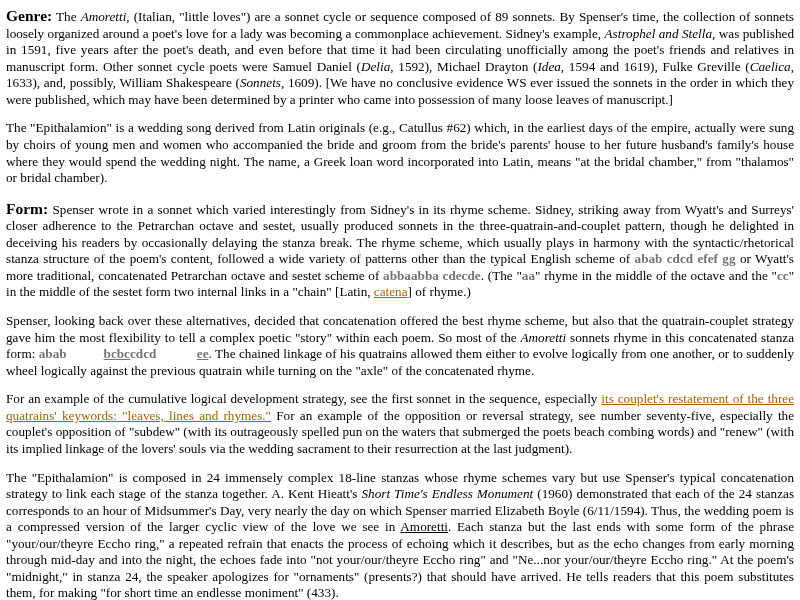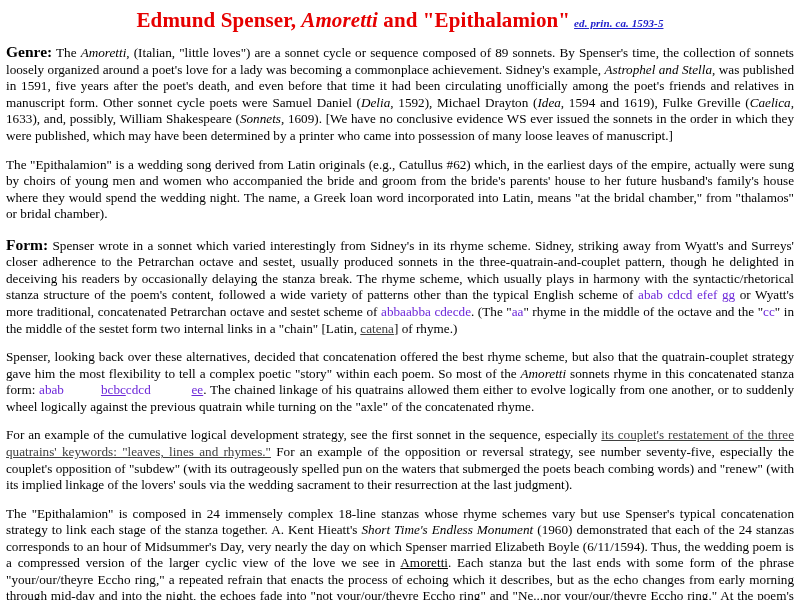--- a/index.html
+++ b/index.html
@@ -47,37 +47,37 @@
     line-height: 1.255;
     text-align: justify;
     text-justify: inter-word;
   }
   .lead {
     font-weight: bold;
     font-size: 15.5px;
   }
   i, .i { font-style: italic; }
   .rhyme {
-    color: #6d28d9;
+    color: #737373;
+    font-weight: bold;
   }
   .u1 { text-decoration: underline; margin-left: 37px; }
   a.inline-link, .inline-link {
-    color: #404040;
+    color: #a16207;
     text-decoration: underline;
     cursor: pointer;
   }
   .ul-plain { text-decoration: underline; }
   .nobr { white-space: nowrap; }
 </style>
 </head>
 <body>
 
 <div class="page">
 
-  <h1 class="title"><span><span><span id="t-pre">Edmund Spenser, </span></span></span><span class="ital" id="t-ital">Amoretti</span><span id="t-mid"> and "Epithalamion"</span><span class="edprin" id="t-edprin">ed. prin. ca. 1593-5</span></h1>
 
   <p class="para"><span class="lead">Genre:</span><span id="g0"> The </span><i id="g1">Amoretti</i><span id="g2">, (Italian, "little loves") are a sonnet cycle or sequence composed of 89 sonnets. By Spenser's time, the collection of sonnets loosely organized around a poet's love for a lady was becoming a commonplace achievement. Sidney's example, </span><i id="g3">Astrophel and Stella</i><span id="g4">, was published in 1591, five years after the poet's death, and even before that time it had been circulating unofficially among the poet's friends and relatives in manuscript form. Other sonnet cycle poets were Samuel Daniel (</span><i id="g5">Delia</i><span id="g6">, 1592), Michael Drayton (</span><i id="g7">Idea</i><span id="g8">, 1594 and 1619), Fulke Greville (</span><i id="g9">Caelica</i><span id="g10">, 1633), and, possibly, William Shakespeare (</span><i id="g11">Sonnets</i><span id="g12">, 1609).  [We have no conclusive evidence WS ever issued the sonnets in the order in which they were published, which may have been determined by a printer who came into possession of many loose leaves of manuscript.]</span></p>
 
   <p class="para">The "Epithalamion" is a wedding song derived from Latin originals (e.g., Catullus #62) which, in the earliest days of the empire, actually were sung by choirs of young men and women who accompanied the bride and groom from the bride's parents' house to her future husband's family's house where they would spend the wedding night. The name, a Greek loan word incorporated into Latin, means "at the bridal chamber," from "thalamos" or bridal chamber).</p>
 
   <p class="para"><span class="lead">Form:</span><span> Spenser wrote in a sonnet which varied interestingly from Sidney's in its rhyme scheme. Sidney, striking away from Wyatt's and Surreys' closer adherence to the Petrarchan octave and sestet, usually produced sonnets in the three-quatrain-and-couplet pattern, though he delighted in deceiving his readers by occasionally delaying the stanza break. The rhyme scheme, which usually plays in harmony with the syntactic/rhetorical stanza structure of the poem's content, followed a wide variety of patterns other than the typical English scheme of </span><span class="rhyme">abab cdcd efef gg</span><span> or Wyatt's more traditional, concatenated Petrarchan octave and sestet scheme of </span><span class="rhyme">abbaabba cdecde</span><span>. (The "</span><span class="rhyme">aa</span><span>" rhyme in the middle of the octave and the "</span><span class="rhyme">cc</span><span>" in the middle of the sestet form two internal links in a "chain" [Latin, </span><span class="inline-link ital">catena</span><span>] of rhyme.)</span></p>
 
   <p class="para"><span>Spenser, looking back over these alternatives, decided that concatenation offered the best rhyme scheme, but also that the quatrain-couplet strategy gave him the most flexibility to tell a complex poetic "story" within each poem. So most of the </span><i>Amoretti</i><span> sonnets rhyme in this concatenated stanza form: </span><span class="nobr"><span class="rhyme" id="sp0">abab</span><span class="rhyme u1" id="sp1">bcbc</span><span class="rhyme" id="sp2">cdcd</span><span class="rhyme" id="sp3"> </span><span class="rhyme u1" id="sp4">ee</span></span><span>. The chained linkage of his quatrains allowed them either to evolve logically from one another, or to suddenly wheel logically against the previous quatrain while turning on the "axle" of the concatenated rhyme.</span></p>
 
   <p class="para"><span>For an example of the cumulative logical development strategy, see the first sonnet in the sequence, especially </span><span class="inline-link">its couplet's restatement of the three quatrains' keywords: "leaves, lines and rhymes."</span><span> For an example of the opposition or reversal strategy, see number seventy-five, especially the couplet's opposition of "subdew" (with its outrageously spelled pun on the waters that submerged the poets beach combing words) and "renew" (with its implied linkage of the lovers' souls via the wedding sacrament to their resurrection at the last judgment).</span></p>

